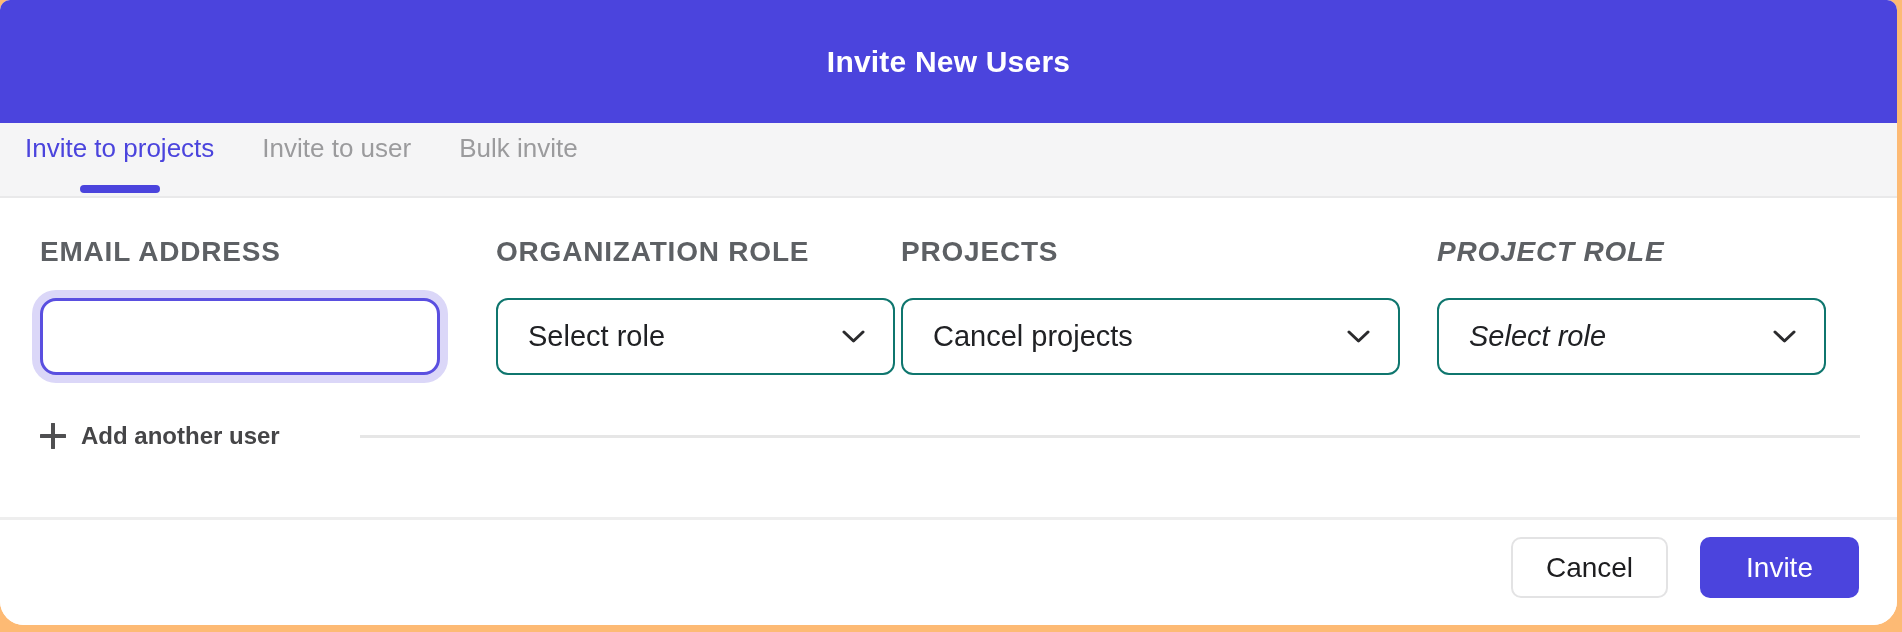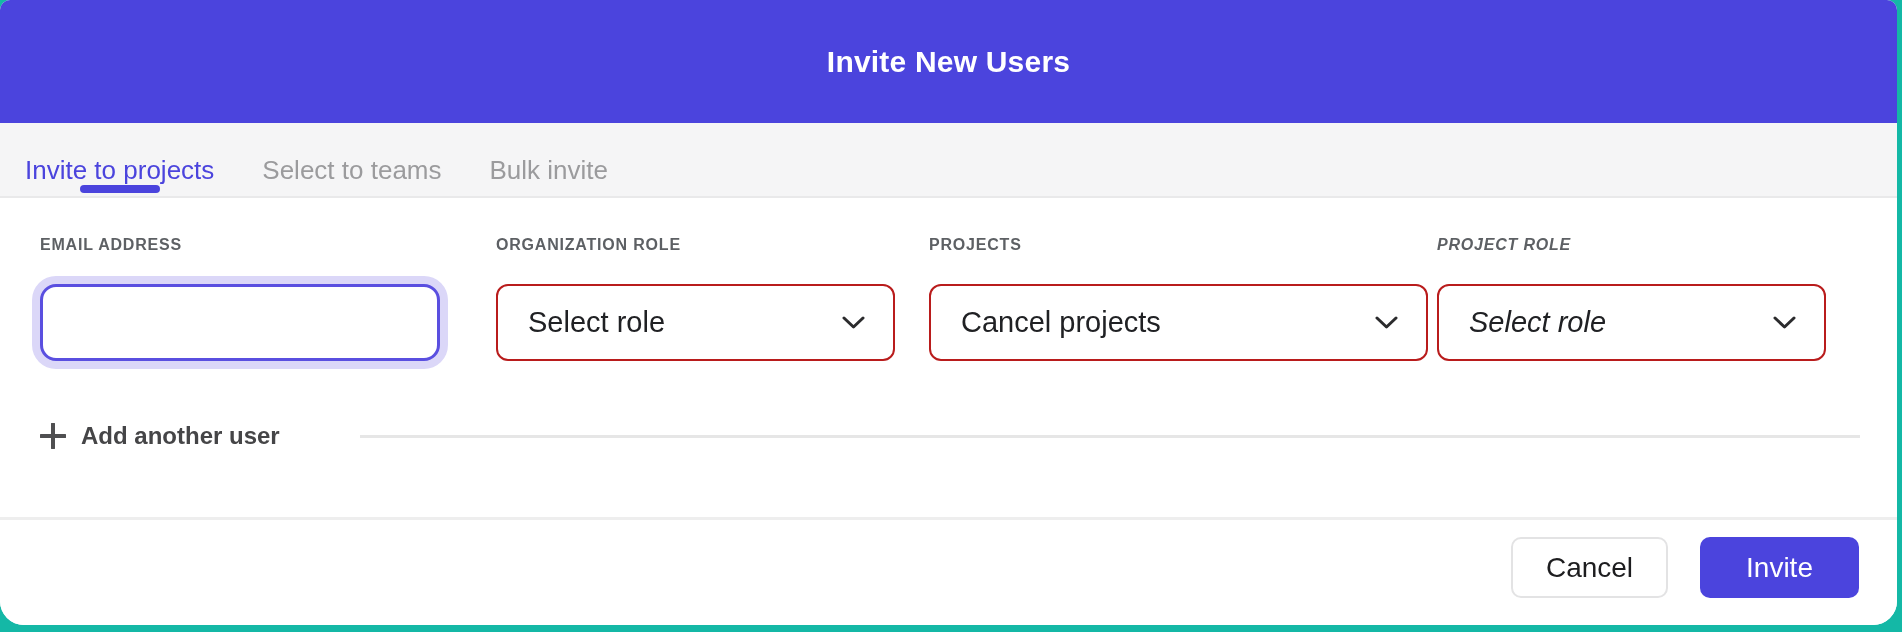--- a/index.html
+++ b/index.html
@@ -5,21 +5,21 @@
   * { box-sizing: border-box; margin: 0; padding: 0; }
   html, body {
     width: 1902px; height: 632px;
     font-family: "Liberation Sans", sans-serif;
     background: #45565f;
     overflow: hidden;
   }
   .page {
     position: relative;
     width: 1902px; height: 632px;
-    background: #14b8a6;
+    background: #fdba74;
   }
   .modal {
     position: absolute; top: 0; left: 0;
     width: 1897px; height: 625px;
     background: #ffffff;
     border-radius: 10px 10px 24px 24px;
     overflow: hidden;
   }
   
   .header {
@@ -40,64 +40,64 @@
     border-bottom: 2px solid #e9e9ea;
     display: flex;
     align-items: center;
     padding-left: 25px;
     gap: 48px;
     position: relative;
   }
   .tab {
     position: relative;
     height: 100%;
-    display: flex; align-items: center;
+    display: flex; 
     font-size: 26px;
     color: #9b9b9d;
     cursor: pointer;
-    padding-top: 22px;
+    padding-top: 10px;
   }
   .tab.active { color: #4b44dd; font-weight: 500; }
   .tab-underline {
     position: absolute;
     left: 50%; transform: translateX(-50%);
     bottom: 3px;
     width: 80px; height: 8px;
     border-radius: 5px;
     background: #4b44dd;
   }
   
   .content {
     position: relative;
     height: 319px;
     background: #ffffff;
   }
   .field { position: absolute; top: 38px; }
   .field-label {
-    font-size: 16px;
+    font-size: 28px;
     font-weight: bold;
     letter-spacing: 0.8px;
     color: #5d6064;
     margin-bottom: 30px;
     white-space: nowrap;
   }
   .email-input {
     width: 400px; height: 77px;
     border: 3px solid #5a4fe0;
     border-radius: 16px;
     box-shadow: 0 0 0 8px #dbd7f8;
     outline: none;
     font-size: 28px;
     color: #202124;
     padding: 0 22px;
     background: #ffffff;
   }
   .select {
     height: 77px;
-    border: 2px solid #b91c1c;
+    border: 2px solid #0f766e;
     border-radius: 12px;
     background: #ffffff;
     display: flex; align-items: center; justify-content: space-between;
     padding: 0 28px 0 30px;
     cursor: pointer;
   }
   .select-value {
     font-size: 29px;
     color: #202124;
   }
@@ -166,21 +166,21 @@
     <div class="header">
       <div class="title">Invite New Users</div>
     </div>
 
     <div class="tabbar">
       <div class="tab active">
         <span>Invite to projects</span>
         <span class="tab-underline"></span>
       </div>
       <div class="tab">
-        <span>Select to teams</span>
+        <span>Invite to user</span>
       </div>
       <div class="tab">
         <span>Bulk invite</span>
       </div>
     </div>
 
     <div class="content">
 
       <div class="field" style="left:40px; width:400px;">
         <div class="field-label">EMAIL ADDRESS</div>
@@ -190,21 +190,21 @@
       <div class="field" style="left:496px; width:399px;">
         <div class="field-label">ORGANIZATION ROLE</div>
         <div class="select">
           <span class="select-value">Select role</span>
           <svg class="chevron" width="23" height="13" viewBox="0 0 23 13">
             <polyline points="2,2 11.5,11 21,2" fill="none" stroke="#2b2b2d" stroke-width="3" stroke-linecap="round" stroke-linejoin="round"></polyline>
           </svg>
         </div>
       </div>
 
-      <div class="field" style="left:901px; width:499px;margin-left:28px;">
+      <div class="field" style="left:901px; width:499px;">
         <div class="field-label">PROJECTS</div>
         <div class="select">
           <span class="select-value">Cancel projects</span>
           <svg class="chevron" width="23" height="13" viewBox="0 0 23 13">
             <polyline points="2,2 11.5,11 21,2" fill="none" stroke="#2b2b2d" stroke-width="3" stroke-linecap="round" stroke-linejoin="round"></polyline>
           </svg>
         </div>
       </div>
 
       <div class="field" style="left:1437px; width:389px;font-style:italic;">

